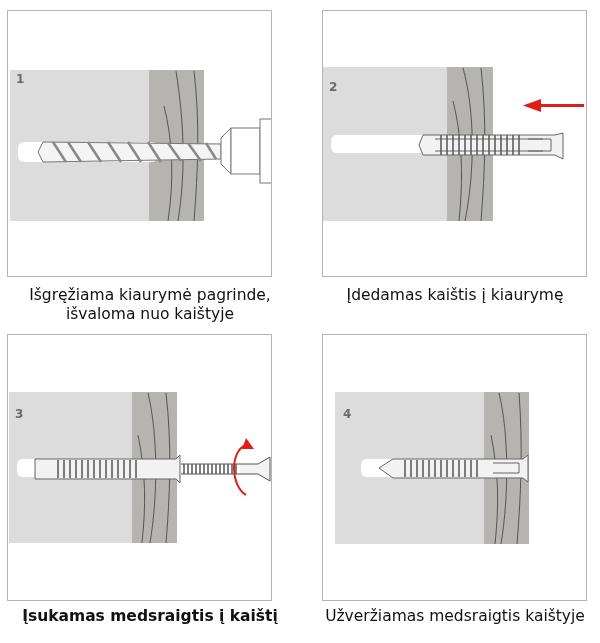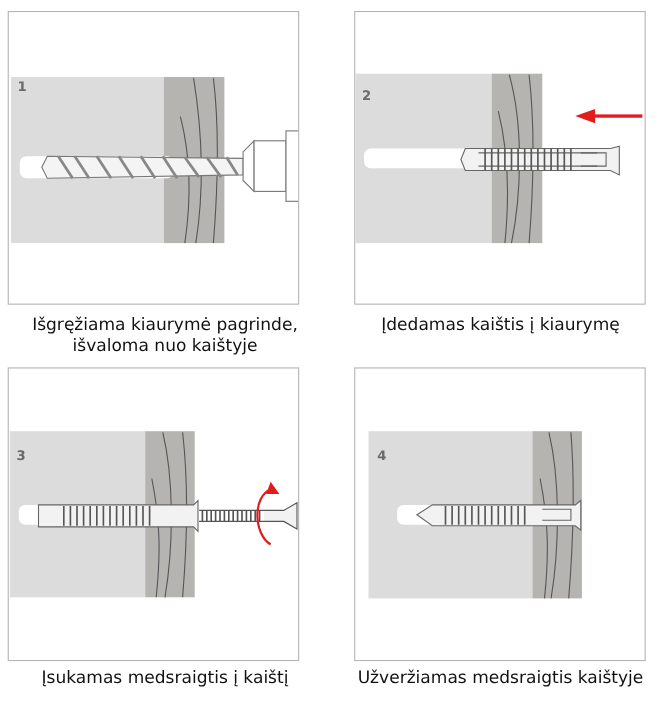--- a/index.html
+++ b/index.html
@@ -72,21 +72,21 @@
       <path d="M176,129 v10 M180,129 v10 M184,129 v10 M188,129 v10 M192,129 v10 M196,129 v10 M200,129 v10 M204,129 v10 M208,129 v10 M212,129 v10 M216,129 v10 M220,129 v10 M224,129 v10 M228,129 v10" stroke-width="1.5"></path>
       <path d="M232,129 L250,129 L262,122 L262,146 L250,139 L232,139" fill="#f2f2f2" stroke-width="1"></path>
     </g>
     <g>
       <path d="M238,110 C222,116 222,150 238,160" stroke="#e21b1b" stroke-width="2" fill="none"></path>
       <path d="M238,103 L246,114 L234,114 Z" fill="#e21b1b"></path>
     </g>
     <text x="7" y="83" font-size="12" font-weight="bold" fill="#6a6a6a">3</text>
   </svg>
 </div>
-<div class="caption" style="left:0;top:607px;">
+<div class="caption" style="left:0;top:607px;font-weight:bold;">
   <div>Įsukamas medsraigtis į kaištį</div>
 </div>
 
 <div class="panel" style="left:322px;top:334px;">
   <svg width="265" height="267">
     <rect x="12" y="57" width="149" height="152" fill="#dcdcdc"></rect>
     <rect x="161" y="57" width="45" height="152" fill="#b6b4b1"></rect>
     <path d="M176,58 C186,100 186,160 178,209 M196,58 C200,110 198,160 194,209 M168,100 C176,140 176,170 172,209" stroke="#555" stroke-width="1" fill="none"></path>
     <rect x="38" y="124" width="140" height="18" rx="6" fill="#fff"></rect>
     <g stroke="#666" stroke-width="1" fill="#f2f2f2">

